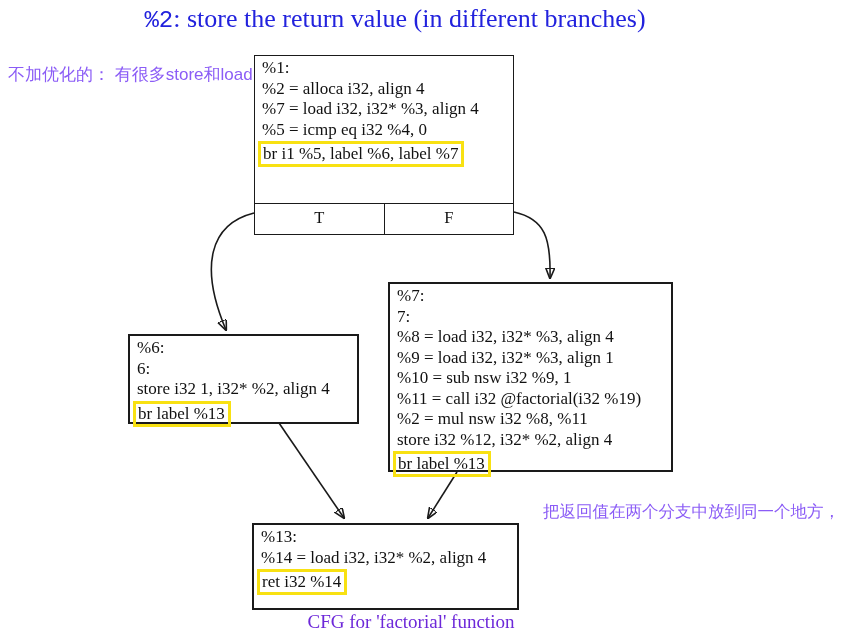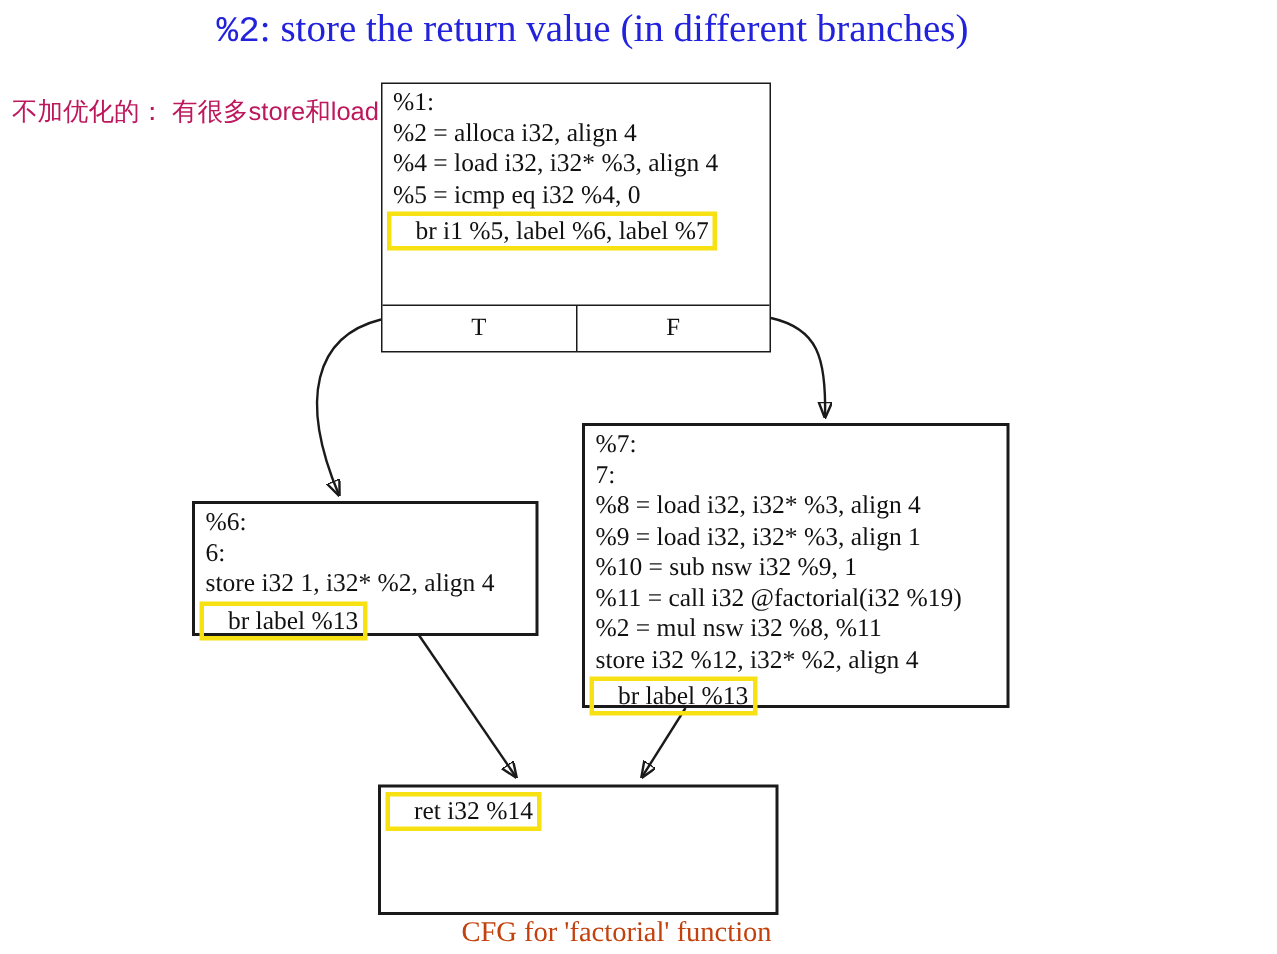--- a/index.html
+++ b/index.html
@@ -28,41 +28,41 @@
     white-space: nowrap;
   }
   .page-title .tt {
     font-family: "Liberation Mono", monospace;
     font-size: 24px;
   }
   .note {
     position: absolute;
     font-family: "Liberation Sans", sans-serif;
     font-size: 17px;
-    color: #be185d;
+    color: #8b5cf6;
     line-height: 21px;
     white-space: nowrap;
   }
   .note-left { left: 8px; top: 64px; }
   .note-right { left: 543px; top: 501px; font-size: 16.5px; }
   .bb {
     position: absolute;
     background: #ffffff;
     border: 2px solid #1a1a1a;
     box-sizing: border-box;
     font-size: 17px;
     line-height: 20.5px;
     color: #111111;
   }
   .bb .body { padding: 2px 6px 0 7px; }
   .ln { white-space: nowrap; }
   .hl {
     display: inline-block;
     border: 3px solid #f8e112;
-    padding: 0 3px 0 16px;
+    padding: 0 3px 0 2px;
     margin-left: -4px;
     margin-top: 1px;
     line-height: 20px;
     white-space: nowrap;
   }
   .bb-entry { left: 254px; top: 55px; width: 260px; height: 180px; border-width: 1px; }
   .bb-entry .body { height: 149px; box-sizing: border-box; }
   .tf-row {
     position: absolute;
     left: 0; right: 0; bottom: 0;
@@ -79,21 +79,21 @@
   .tf-cell.false { border-left: 1px solid #1a1a1a; }
   .bb-6  { left: 128px; top: 334px; width: 231px; height: 90px; }
   .bb-7  { left: 388px; top: 282px; width: 285px; height: 190px; }
   .bb-13 { left: 252px; top: 523px; width: 267px; height: 87px; }
   .caption {
     position: absolute;
     left: 411px;
     top: 611px;
     transform: translateX(-50%);
     font-size: 19px;
-    color: #c2410c;
+    color: #6d28d9;
     white-space: nowrap;
   }
   .edges {
     position: absolute;
     left: 0; top: 0;
     width: 851px;
     height: 636px;
     pointer-events: none;
   }
   .edges path { stroke: #1a1a1a; stroke-width: 1.6; fill: none; }
@@ -118,21 +118,21 @@
     <path d="M 254 213 C 210 224, 199 266, 226 330" marker-end="url(#arrow)"></path>
     <path d="M 514 212 C 545 219, 551 238, 550 278" marker-end="url(#arrow)"></path>
     <path d="M 279 423 L 344 518" marker-end="url(#arrow)"></path>
     <path d="M 457 472 L 428 518" marker-end="url(#arrow)"></path>
   </svg>
 
   <div class="bb bb-entry">
     <div class="body">
       <div class="ln">%1:</div>
       <div class="ln">%2 = alloca i32, align 4</div>
-      <div class="ln">%4 = load i32, i32* %3, align 4</div>
+      <div class="ln">%7 = load i32, i32* %3, align 4</div>
       <div class="ln">%5 = icmp eq i32 %4, 0</div>
       <div class="ln"><span class="hl">br i1 %5, label %6, label %7</span></div>
     </div>
     <div class="tf-row">
       <div class="tf-cell true">T</div>
       <div class="tf-cell false">F</div>
     </div>
   </div>
 
   <div class="bb bb-6">
@@ -153,22 +153,25 @@
       <div class="ln">%10 = sub nsw i32 %9, 1</div>
       <div class="ln">%11 = call i32 @factorial(i32 %19)</div>
       <div class="ln">%2 = mul nsw i32 %8, %11</div>
       <div class="ln">store i32 %12, i32* %2, align 4</div>
       <div class="ln"><span class="hl">br label %13</span></div>
     </div>
   </div>
 
   <div class="bb bb-13">
     <div class="body">
+      <div class="ln">%13:</div>
+      <div class="ln">%14 = load i32, i32* %2, align 4</div>
       <div class="ln"><span class="hl">ret i32 %14</span></div>
     </div>
   </div>
 
   <div class="caption">CFG for 'factorial' function</div>
 
   <div class="note note-right">
+    <div>把返回值在两个分支中放到同一个地方，</div>
   </div>
 
 </div>
 
 </body></html>

